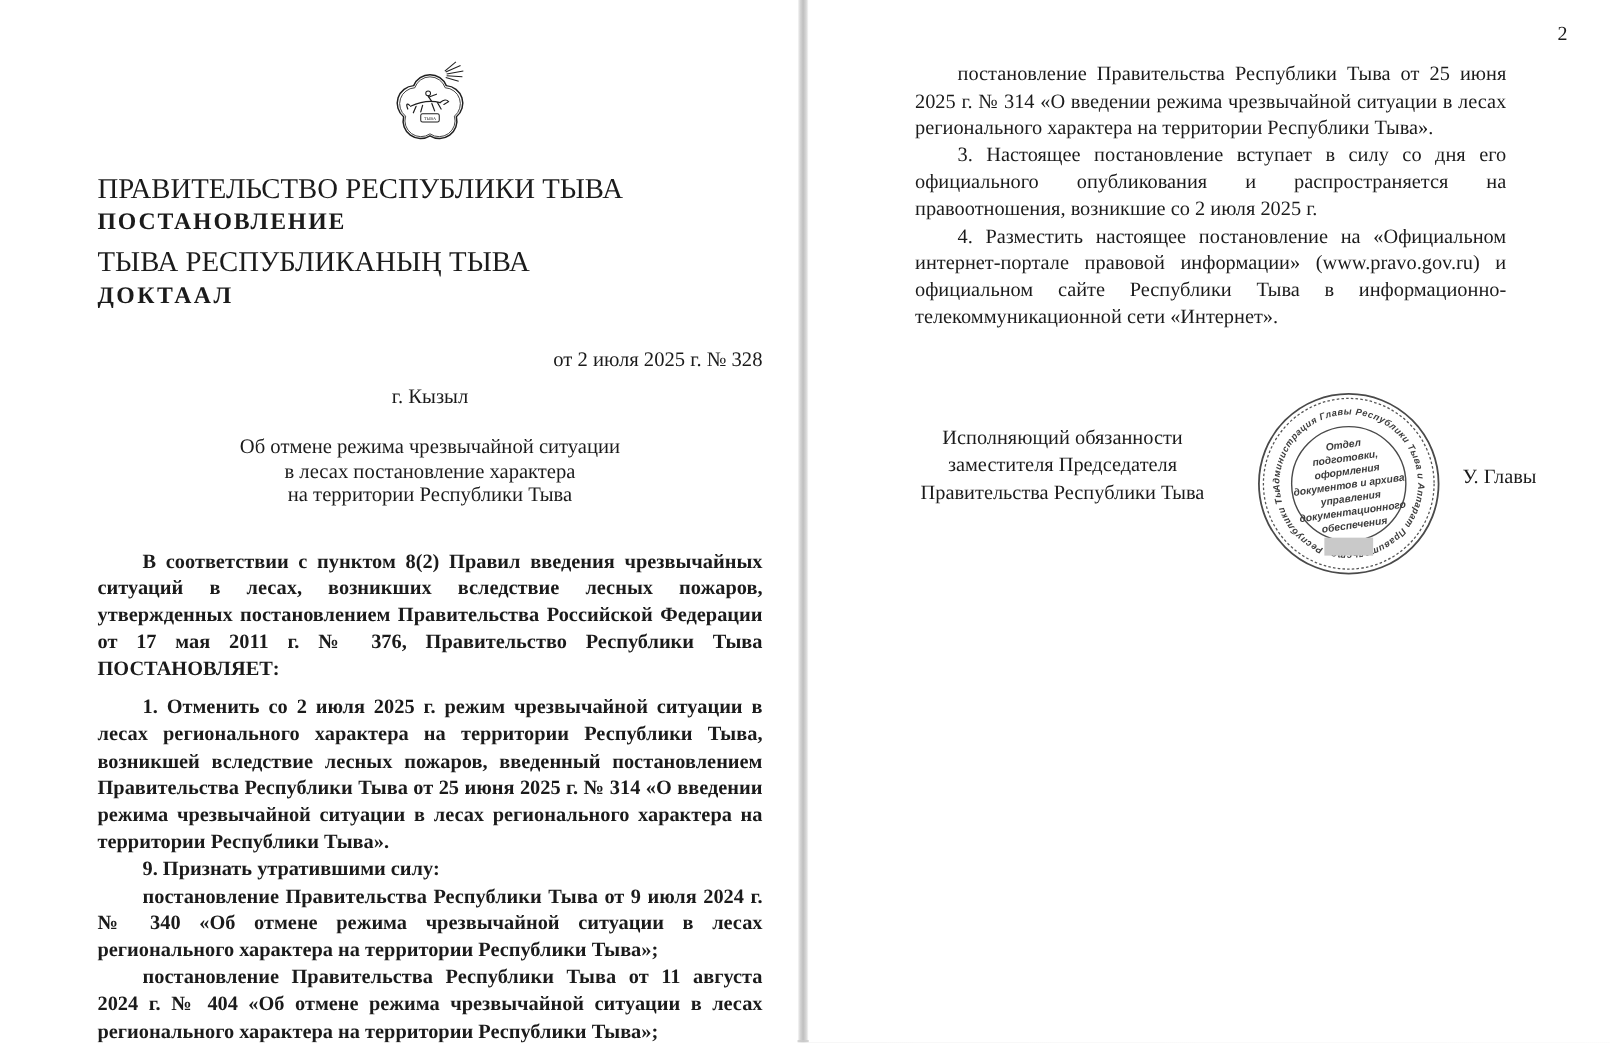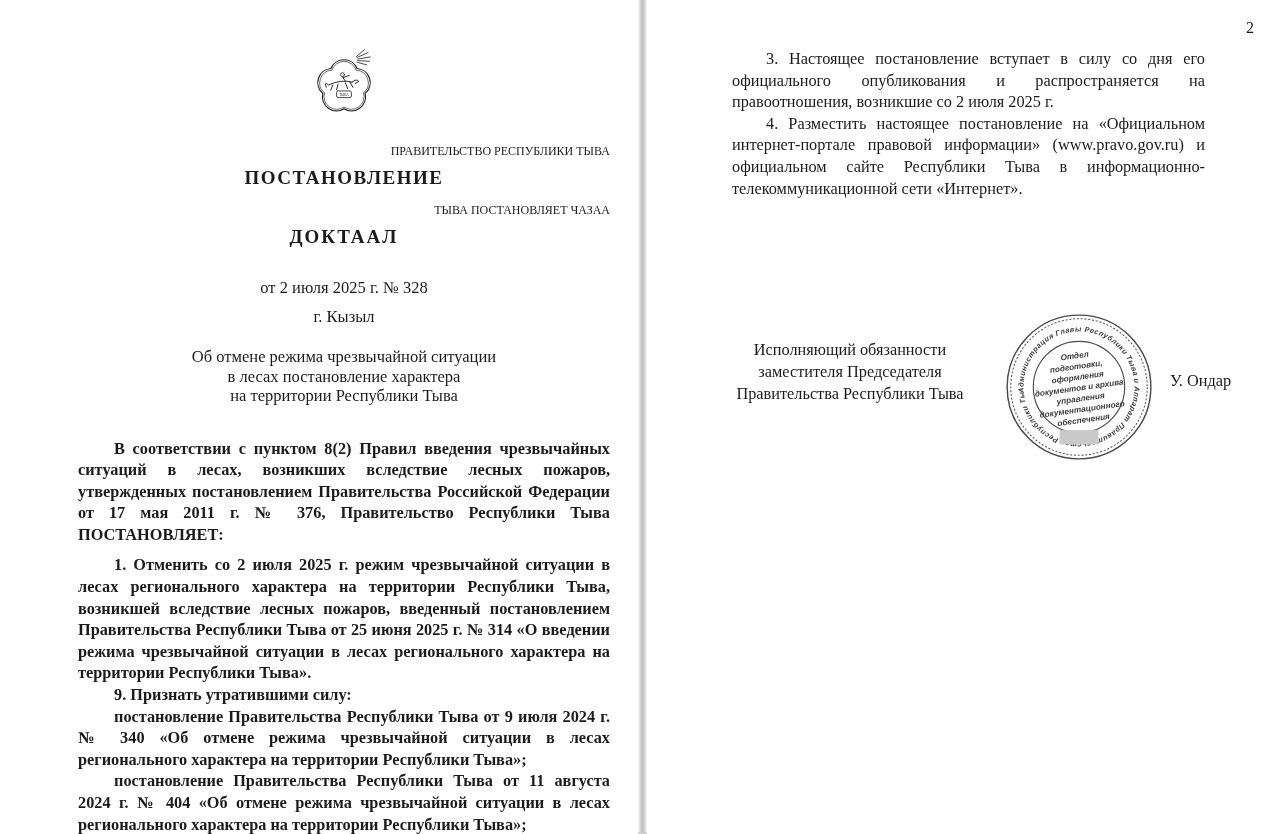--- a/index.html
+++ b/index.html
@@ -12,27 +12,27 @@
   .page-left{left:0;width:638px;}
   .page-right{left:647px;width:641px;}
   .page-divider{position:absolute;top:0;left:638px;width:9px;height:834px;
     background:linear-gradient(90deg,#ffffff 0%,#d8d8d8 22%,#bfbfbf 50%,#d8d8d8 78%,#ffffff 100%);}
   .bottom-edge{position:absolute;left:638px;width:650px;top:832px;height:2px;
     background:linear-gradient(90deg,#cccccc,#e9e9e9);opacity:.8;}
 
   
   .content-l{position:absolute;left:78px;top:0;width:532px;}
   .emblem{display:block;margin:48px auto 0;width:80px;height:77px;}
-  .org-line{margin:0;text-align:right;font-size:12px;line-height:20px;font-family:Liberation Serif, serif;}
+  .org-line{margin:0;text-align:left;font-size:23px;line-height:20px;font-family:Liberation Serif, serif;}
   .org-ru{margin-top:16px;}
-  .doc-type{margin:7px 0 0;text-align:center;font-weight:bold;font-size:19px;
+  .doc-type{margin:7px 0 0;font-weight:bold;font-size:19px;
             line-height:20px;letter-spacing:1.5px;}
   .org-tyv{margin-top:12px;}
   .doc-type-tyv{letter-spacing:2px;}
-  .date-line{margin:31px 0 0;text-align:center;font-size:16.5px;line-height:20px;}
+  .date-line{margin:31px 0 0;text-align:right;font-size:16.5px;line-height:20px;}
   .city-line{margin:9px 0 4px;text-align:center;font-size:16.5px;line-height:20px;}
   .doc-title{margin:20px 0 0;text-align:center;font-weight:normal;
              font-size:16.5px;line-height:19.5px;}
   .body-text p{margin:0;font-size:16.3px;line-height:21.6px;
                text-align:justify;text-indent:36px;font-weight:bold;}
   .para-1{margin-top:32px !important;}
   .block-2{margin-top:9px;}
 
   
   .page-num{position:absolute;left:599px;top:18px;font-size:16px;line-height:20px;}
@@ -83,21 +83,21 @@
           <path d="M 48 39 Q 50 42 52 45"></path>
           <path d="M 49 40 L 57 37"></path>
         </g>
 
         <rect x="40" y="58" width="20" height="9" rx="2" stroke-width="1.1"></rect>
         <text x="50" y="64.6" font-size="4.6" text-anchor="middle">ТЫВА</text>
       </svg>
 
       <p class="org-line org-ru">ПРАВИТЕЛЬСТВО РЕСПУБЛИКИ ТЫВА</p>
       <p class="doc-type">ПОСТАНОВЛЕНИЕ</p>
-      <p class="org-line org-tyv">ТЫВА ПОСТАНОВЛЯЕТ ЧАЗАА</p>
+      <p class="org-line org-tyv">ТЫВА РЕСПУБЛИКАНЫҢ ТЫВА</p>
       <p class="doc-type doc-type-tyv">ДОКТААЛ</p>
 
       <p class="date-line">от 2 июля 2025 г. № 328</p>
       <p class="city-line">г. Кызыл</p>
 
       <div class="doc-title">
         <div>Об отмене режима чрезвычайной ситуации</div>
         <div>в лесах постановление характера</div>
         <div>на территории Республики Тыва</div>
       </div>
@@ -115,20 +115,21 @@
     </div>
   </div>
 
   <div class="page-divider"></div>
   <div class="bottom-edge"></div>
 
   <div class="page page-right">
     <div class="page-num">2</div>
 
     <div class="content-r">
+      <p>постановление Правительства Республики Тыва от 25 июня 2025 г. № 314 «О введении режима чрезвычайной ситуации в лесах регионального характера на территории Республики Тыва».</p>
       <p>3. Настоящее постановление вступает в силу со дня его официального опубликования и распространяется на правоотношения, возникшие со 2 июля 2025 г.</p>
       <p>4. Разместить настоящее постановление на «Официальном интернет-портале правовой информации» (www.pravo.gov.ru) и официальном сайте Республики Тыва в информационно-телекоммуникационной сети «Интернет».</p>
     </div>
 
     <div class="sig-position">
       <div>Исполняющий обязанности</div>
       <div>заместителя Председателя</div>
       <div>Правительства Республики Тыва</div>
     </div>
 
@@ -149,16 +150,16 @@
           <text x="75" y="68">оформления</text>
           <text x="75" y="78.5">документов и архива</text>
           <text x="75" y="89">управления</text>
           <text x="75" y="99.5">документационного</text>
           <text x="75" y="110">обеспечения</text>
         </g>
       </g>
       <rect x="56" y="117" width="38" height="14" fill="#c9c9c9"></rect>
     </svg>
 
-    <div class="sig-name">У. Ондар</div>
+    <div class="sig-name">У. Главы</div>
   </div>
 
 </div>
 
 </body></html>

